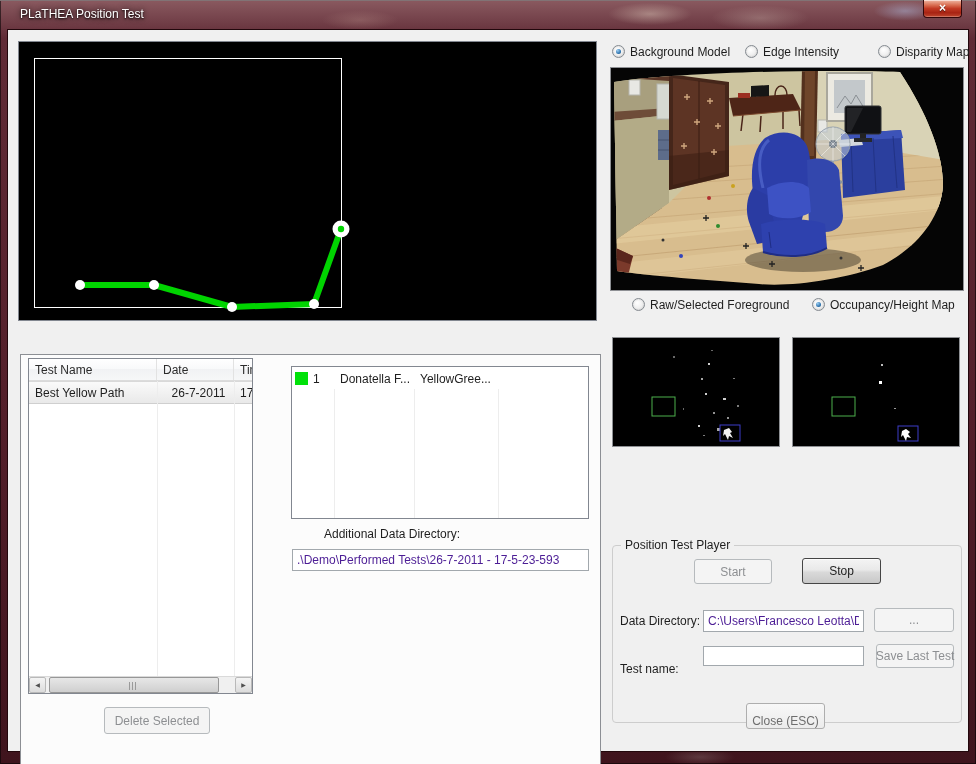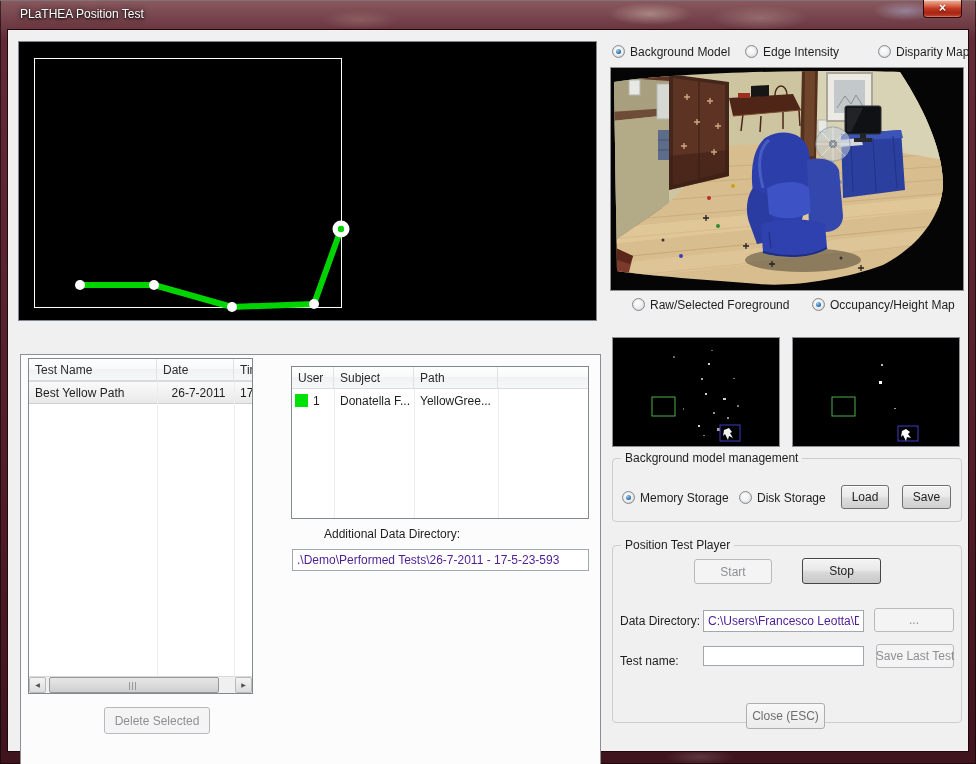--- a/index.html
+++ b/index.html
@@ -62,21 +62,21 @@
     background:linear-gradient(#e7e7e7,#cfcfcf); border:1px solid #979797; border-radius:2px; }
   .sb-grip { position:absolute; left:50%; top:4px; width:9px; height:8px; margin-left:-5px;
     background:repeating-linear-gradient(90deg,#9a9a9a 0 1px,transparent 1px 3px); }
 
   
   .btn { position:absolute; display:flex; align-items:center; justify-content:center;
     font-size:12px; border-radius:3px; border:1px solid #707070; color:#1e1e1e;
     background:linear-gradient(#f2f2f2,#ebebeb 45%,#dddddd 55%,#cfcfcf);
     box-shadow: inset 0 1px 0 rgba(255,255,255,.8); white-space:nowrap; }
   .btn.disabled { border-color:#b6babd; background:#f4f4f4; color:#8d8f92; box-shadow:none; }
-  .btn.subtle { border-color:#aeaeae; background:linear-gradient(#f8f8f8,#ececec); color:#6e6e6e; box-shadow:none; }
+  .btn.subtle { border-color:#aeaeae; background:linear-gradient(#f8f8f8,#ececec); color:#6e6e6e; box-shadow:none;align-items:flex-end; }
   .btn.default { border-color:#454545; background:linear-gradient(#f4f4f4,#e9e9e9 45%,#d9d9d9 55%,#c8c8c8); }
 
   
   .radio { position:absolute; width:13px; height:13px; border-radius:50%;
     border:1px solid #848a90; background:radial-gradient(circle at 40% 35%, #ffffff 0%, #efefef 55%, #d7d7d7 100%);
     box-shadow: inset 0 0 2px rgba(0,0,0,.15); }
   .radio.checked::after { content:""; position:absolute; left:3px; top:3px; width:5px; height:5px;
     border-radius:50%; background:radial-gradient(circle at 35% 30%, #9ccef2 0%, #2c72ae 65%, #16405f 100%); }
   .rlabel { position:absolute; white-space:nowrap; line-height:14px; }
 
@@ -136,26 +136,20 @@
           <div class="sb-track">
             <div class="sb-thumb">
                 <div class="sb-grip"></div>
               </div>
           </div>
           <div class="sb-btn">▶</div>
         </div>
       </div>
 
       <div class="lv" style="left:270px; top:11px; width:298px; height:153px;">
-        <div class="lv-head">
-          <div class="lv-hcell" style="width:42px;">User</div>
-          <div class="lv-hcell" style="width:80px;">Subject</div>
-          <div class="lv-hcell" style="width:84px;">Path</div>
-          <div class="lv-hcell" style="flex:1; border-right:none;"></div>
-        </div>
         <div class="lv-row" style="background:#fff; border-color:transparent;">
           <div class="lv-cell" style="width:42px; display:flex; align-items:center; padding-left:0;">
             <span id="swatch" class="swatch" style="background: rgb(0, 225, 9);"></span>
             <span style="margin-left:5px;">1</span>
           </div>
           <div class="lv-cell" style="width:80px;">Donatella F...</div>
           <div class="lv-cell" style="width:84px;">YellowGree...</div>
         </div>
         <div class="colgrid" style="left:42px;"></div>
         <div class="colgrid" style="left:122px;"></div>
@@ -331,48 +325,35 @@
         <rect width="166" height="108" fill="#000"></rect>
         <rect x="88" y="26" width="2" height="2" fill="#bbb"></rect>
         <rect x="86" y="43" width="3" height="3" fill="#fff"></rect>
         <rect x="101" y="70" width="2" height="1" fill="#999"></rect>
         <rect x="39" y="59" width="23" height="19" fill="none" stroke="#4db04d"></rect>
         <rect x="105" y="88" width="20" height="15" fill="none" stroke="#3c3cc8"></rect>
         <path d="M113,91 l4,3 -2,2 3,4 -4,-1 -1,4 -3,-6 -2,2 1,-6 z" fill="#ffffff"></path>
       </svg>
     </div>
 
-    <div class="groupbox" style="left:604px; top:428px; width:350px; height:64px;">
-      <div class="legend">Background model management</div>
-      <div class="radio checked" style="left:9px; top:32px;"></div>
-      <div class="rlabel" style="left:27px; top:32px;">Memory Storage</div>
-      <div class="radio" style="left:126px; top:32px;"></div>
-      <div class="rlabel" style="left:144px; top:32px;">Disk Storage</div>
-      <div class="btn" style="left:228px; top:26px; width:48px; height:24px;">
-        <span>Load</span>
-      </div>
-      <div class="btn" style="left:289px; top:26px; width:49px; height:24px;">
-        <span>Save</span>
-      </div>
-    </div>
 
     <div class="groupbox" style="left:604px; top:515px; width:350px; height:178px;">
       <div class="legend">Position Test Player</div>
       <div class="btn disabled" style="left:81px; top:13px; width:78px; height:25px;">
         <span>Start</span>
       </div>
       <div class="btn default" style="left:189px; top:12px; width:79px; height:26px;">
         <span>Stop</span>
       </div>
       <div class="label" style="left:7px; top:68px;">Data Directory:</div>
       <input class="textbox" style="left: 90px; top: 64px; width: 161px; height: 22px;" value="C:\Users\Francesco Leotta\Desk">
       <div class="btn disabled" style="left:261px; top:62px; width:80px; height:24px;">
         <span>...</span>
       </div>
-      <div class="label" style="left:7px; top:108px;">Test name:</div>
+      <div class="label" style="left:7px; top:116px;">Test name:</div>
       <input class="textbox" style="left: 90px; top: 100px; width: 161px; height: 20px;" value="">
       <div class="btn disabled" style="left:263px; top:98px; width:78px; height:24px;">
         <span>Save Last Test</span>
       </div>
     </div>
 
     <div class="btn subtle" style="left:738px; top:673px; width:79px; height:26px;">
       <span>Close (ESC)</span>
     </div>
 

